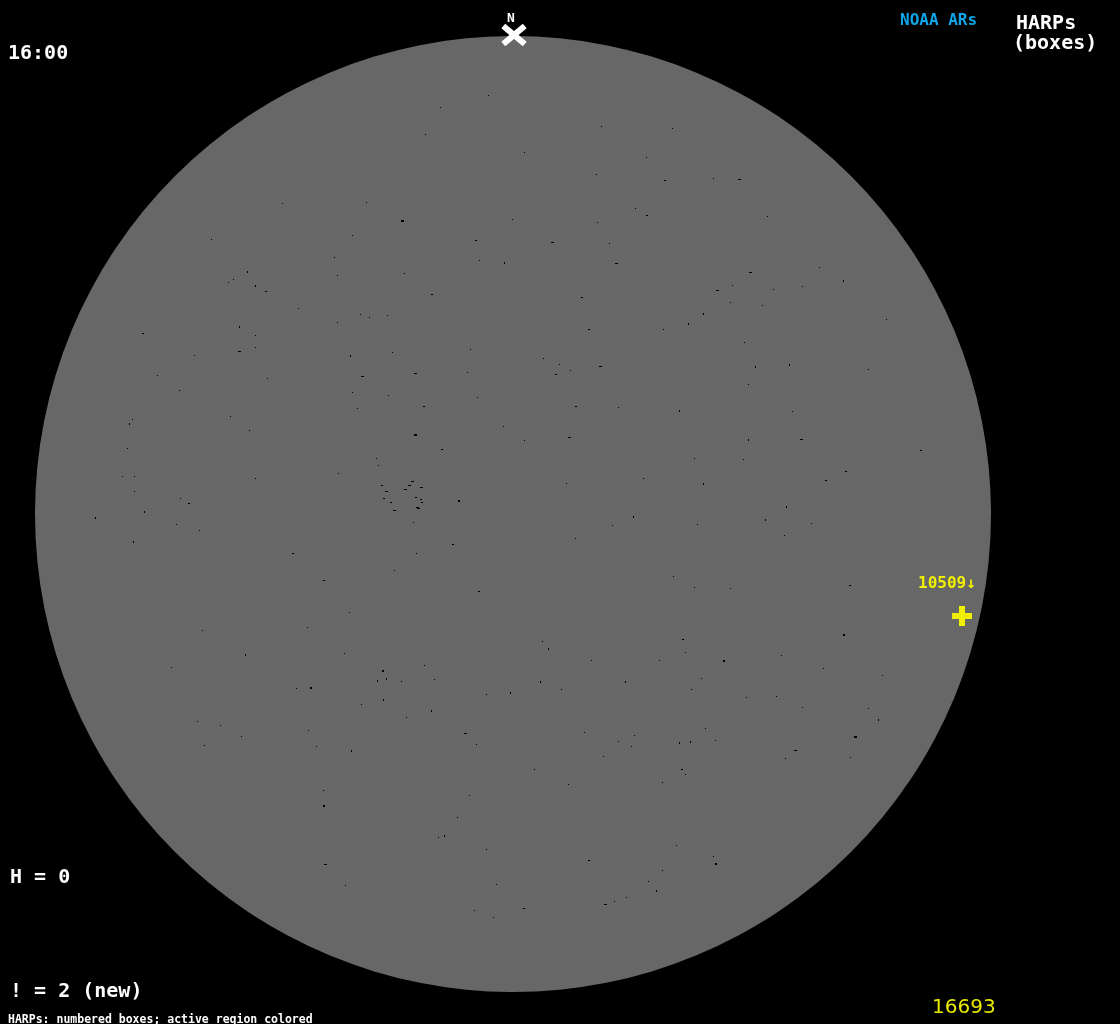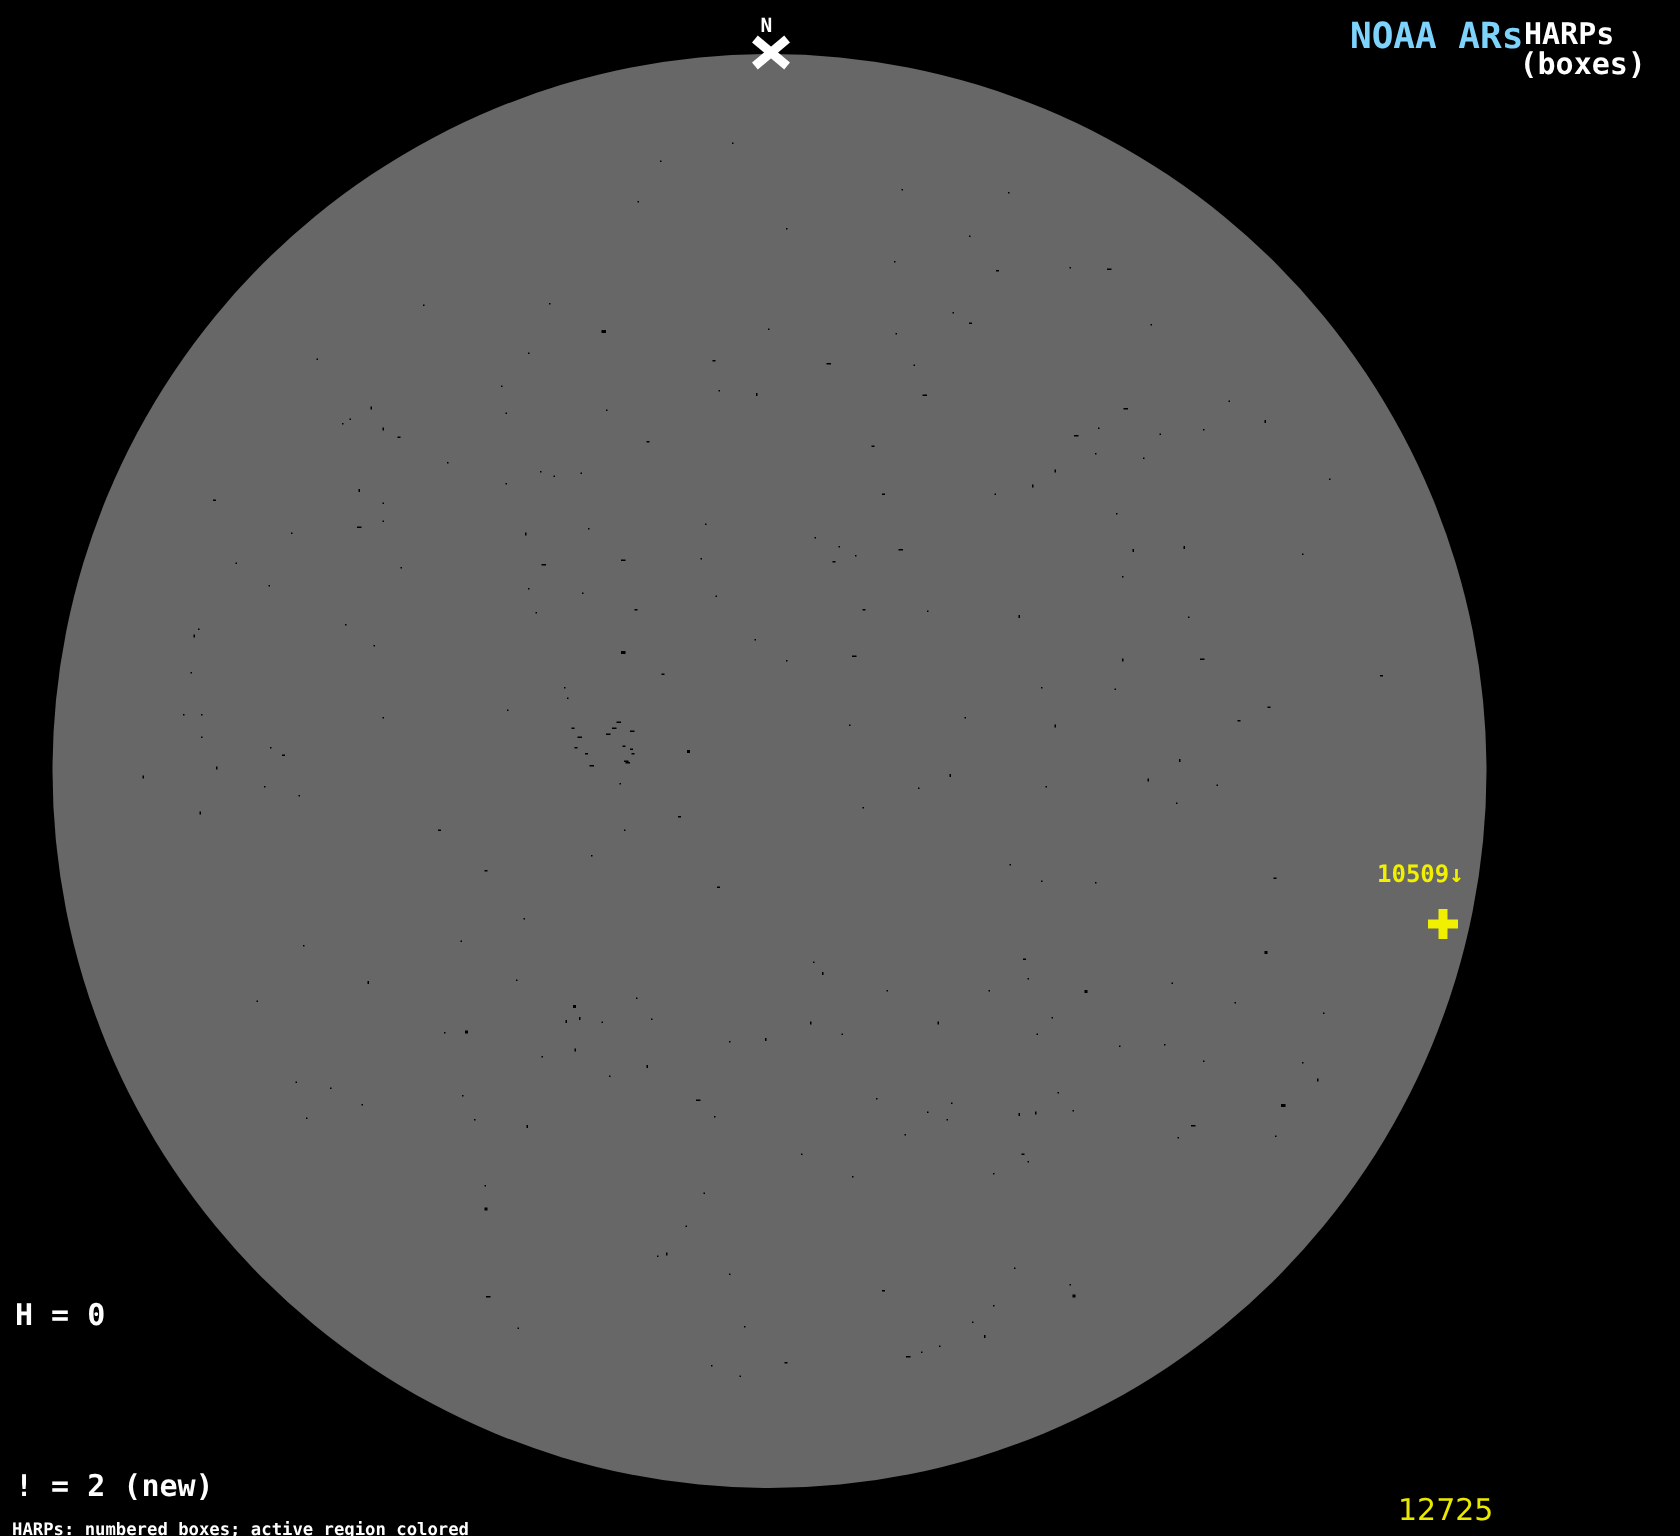--- a/index.html
+++ b/index.html
@@ -14,21 +14,21 @@
   .sun-disk{
     position:absolute;left:35px;top:36px;
     width:956px;height:956px;border-radius:50%;
     background:#676767;overflow:hidden;
   }
   .speckle-layer{position:absolute;left:0;top:0;width:100%;height:100%;}
   .speckle-layer i{position:absolute;display:block;background:#000;}
   
   .mono-b{font-family:"DejaVu Sans Mono",monospace;font-weight:bold;color:#fff;}
   .title-block{position:absolute;left:8px;top:4px;font-size:20px;line-height:19.5px;white-space:pre;}
-  .tr-noaa{position:absolute;left:900px;top:10px;font-size:24px;color:#7dd3fc;}
+  .tr-noaa{position:absolute;left:900px;top:10px;font-size:16px;color:#0ea5e9;}
   .tr-harps{position:absolute;left:1016px;top:10px;font-size:20px;}
   .tr-none{position:absolute;left:1013px;top:30px;font-size:20px;}
   
   .n-label{position:absolute;left:507px;top:10px;font-size:13px;}
   .x-mark{position:absolute;left:503px;top:25px;width:22px;height:20px;z-index:5;}
   .x-mark::before,.x-mark::after{
     content:"";position:absolute;left:-3px;top:7px;width:28px;height:6px;background:#fff;
   }
   .x-mark::before{transform:rotate(40deg);}
   .x-mark::after{transform:rotate(-40deg);}
@@ -302,20 +302,21 @@
         <i style="left:381px;top:471px;width:3px;height:1px"></i>
         <i style="left:369px;top:453px;width:3px;height:1px"></i>
         <i style="left:373px;top:449px;width:3px;height:1px"></i>
         <i style="left:386px;top:466px;width:2px;height:1px"></i>
         <i style="left:358px;top:474px;width:3px;height:1px"></i>
         <i style="left:350px;top:455px;width:3px;height:1px"></i>
       </div>
   </div>
 
   <div class="title-block mono-b">
+    <div>16:00</div>
   </div>
 
   <span class="tr-noaa mono-b">NOAA ARs</span>
   <span class="tr-harps mono-b">HARPs</span>
   <span class="tr-none mono-b">(boxes)</span>
 
   <span class="n-label mono-b">N</span>
   <div class="x-mark"></div>
 
   <span class="ar-label mono-b">10509↓</span>
@@ -330,15 +331,15 @@
     
     
     
   </div>
 
   <div class="footnotes mono-b">
     <div>HARPs: numbered boxes; active region colored</div>
     
   </div>
 
-  <span class="footer-ar">12725</span>
+  <span class="footer-ar">16693</span>
 
 </div>
 
 </body></html>

